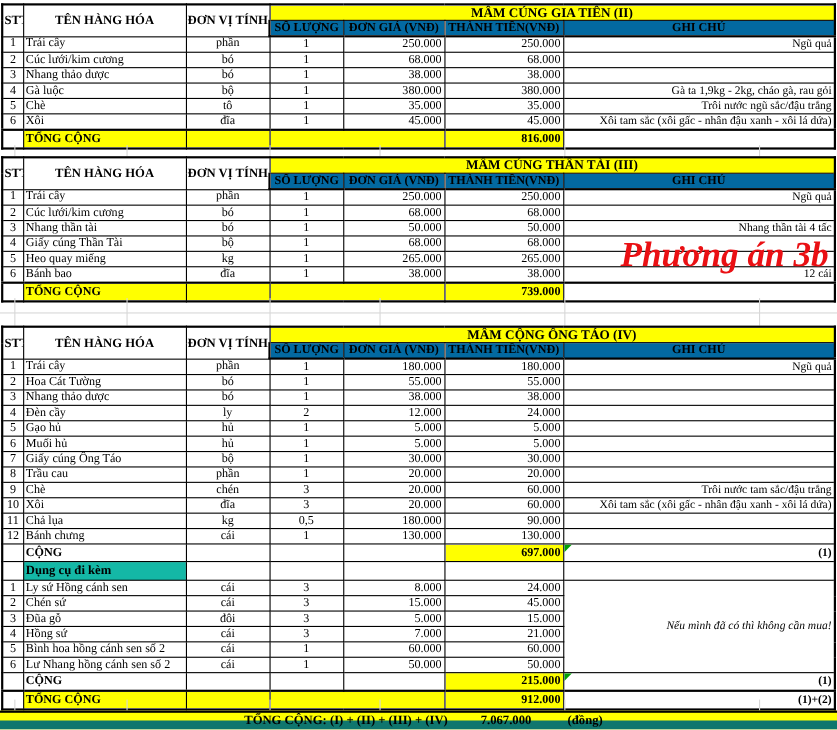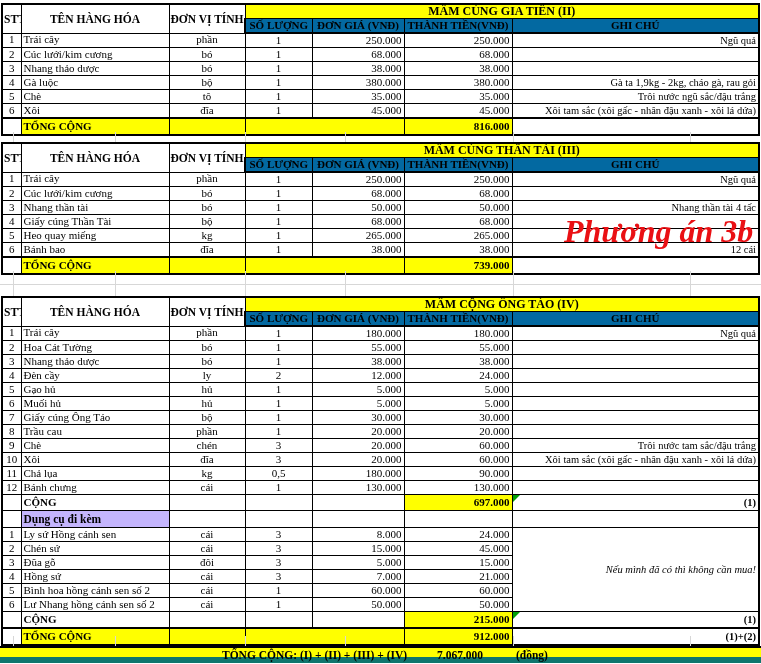--- a/index.html
+++ b/index.html
@@ -21,35 +21,35 @@
   .c-unit,.c-qty{text-align:center;}
   .c-price,.c-amount{text-align:right;padding-right:3px;}
   .c-note{text-align:right;padding-left:3px;font-size:10.5px;}
   .c-note-merged{white-space:normal;vertical-align:middle;font-style:italic;}
 
   .r-total td{border-top:2px solid #000;height:15px;font-weight:bold;}
   .hl{background:#FFFF00;}
   .bold{font-weight:bold;}
   .r-cong td{height:15px;}
   .r-section td{height:16px;}
-  .sec{background:#c4b5fd;font-weight:bold;font-size:11.5px;}
+  .sec{background:#14b8a6;font-weight:bold;font-size:11.5px;}
 
   td.tri{position:relative;padding-left:5px;font-weight:bold;}
   td.tri::before{content:"";position:absolute;left:0;top:0;width:0;height:0;
      border-top:7px solid #00A005;border-right:7px solid transparent;}
 
   .gridstrip{position:absolute;left:0;width:761px;pointer-events:none;}
   .vl{position:absolute;top:0;bottom:0;width:1px;background:#d7d7d7;}
   .hlne{position:absolute;left:0;right:0;height:1px;background:#d7d7d7;}
 
   #watermark{position:absolute;left:564px;top:213px;font-style:italic;font-weight:bold;
      font-size:32px;color:#EA1014;white-space:nowrap;pointer-events:none;z-index:5;}
 
   #grandbar{position:absolute;left:0;top:646px;width:761px;height:17px;box-sizing:border-box;
-     background:#FFFF00;border-top:2px solid #000;border-bottom:6px solid #0f766e;}
+     background:#FFFF00;border-top:2px solid #000;border-bottom:8px solid #0f766e;}
   #grandbar span{position:absolute;top:1px;font-weight:bold;font-size:11.5px;line-height:13px;}
   #gt-label{left:222px;}
   #gt-value{left:437px;font-size:12px;}
   #gt-unit{left:516px;}
 </style>
 </head>
 <body>
 
 <div id="stage">
 

